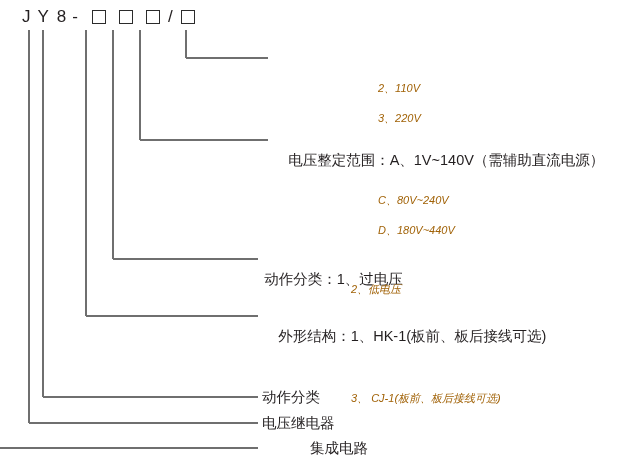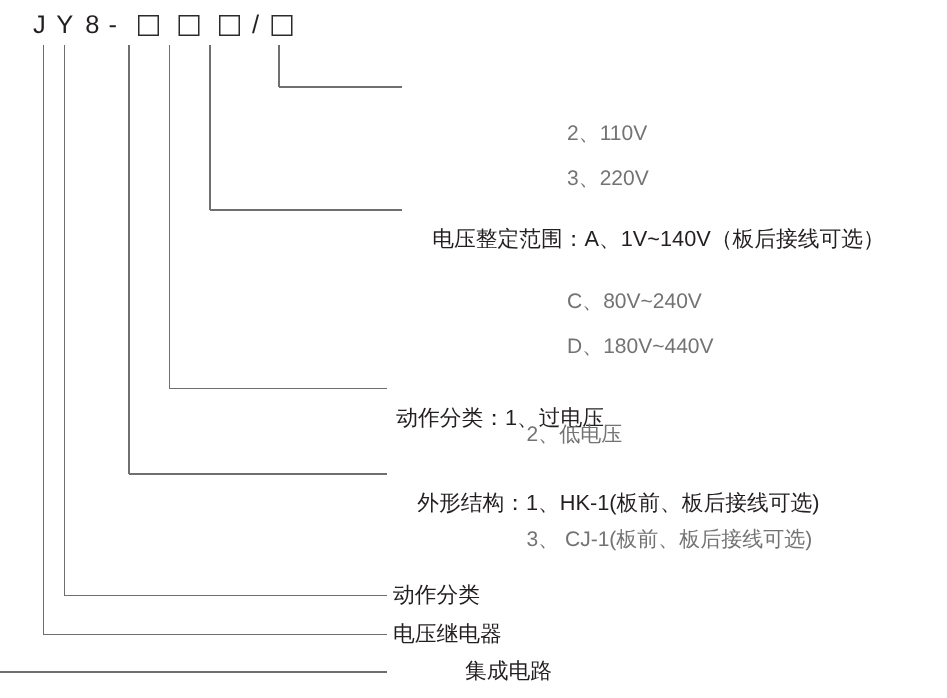--- a/index.html
+++ b/index.html
@@ -64,23 +64,24 @@
   .label-row {
     position: absolute;
     white-space: pre;
     font-size: 14.5px;
     color: #231f20;
     line-height: 20px;
   }
   .sub-row {
     position: absolute;
     white-space: pre;
-    font-size: 14px;
-    color: #737373;
+    font-size: 11px;
+    color: #a16207;
     line-height: 20px;
+    font-style: italic;
   }
 </style>
 </head>
 <body>
 
 <div id="page">
 
   <div id="model-code">
     <span class="code-char">J</span>
     <span style="display:inline-block;width:7px"></span>
@@ -121,34 +122,34 @@
     <line x1="29" y1="30" x2="29" y2="423"></line>
     <line x1="29" y1="423" x2="258" y2="423"></line>
 
     <line x1="0" y1="448" x2="258" y2="448"></line>
   </svg>
 
   <div class="sub-row" style="left:378px; top:78px;">2、110V</div>
   <div class="sub-row" style="left:378px; top:108px;">3、220V</div>
 
   <div class="label-row" style="left:272px; top:130px;">
-    <span>电压整定范围：</span><span>A、1V~140V（板后接线可选）</span>
+    <span>电压整定范围：</span><span>A、1V~140V（需辅助直流电源）</span>
   </div>
   <div class="sub-row" style="left:378px; top:190px;">C、80V~240V</div>
   <div class="sub-row" style="left:378px; top:220px;text-align:right;">D、180V~440V</div>
 
   <div class="label-row" style="left:248px; top:249px;">
     <span>动作分类：</span><span>1、过电压</span>
   </div>
   <div class="sub-row" style="left:351px; top:279px;">2、低电压</div>
 
   <div class="label-row" style="left:262px; top:306px;">
     <span>外形结构：</span><span>1、HK-1(板前、板后接线可选)</span>
   </div>
-  <div class="sub-row" style="left:351px; top:349px;">3、 CJ-1(板前、板后接线可选)</div>
+  <div class="sub-row" style="left:351px; top:388px;">3、 CJ-1(板前、板后接线可选)</div>
 
   <div class="label-row" style="left:262px; top:387px;">动作分类</div>
 
   <div class="label-row" style="left:262px; top:413px;">电压继电器</div>
 
   <div class="label-row" style="left:262px; top:438px;margin-left:48px;">集成电路</div>
 
 </div>
 
 </body></html>

